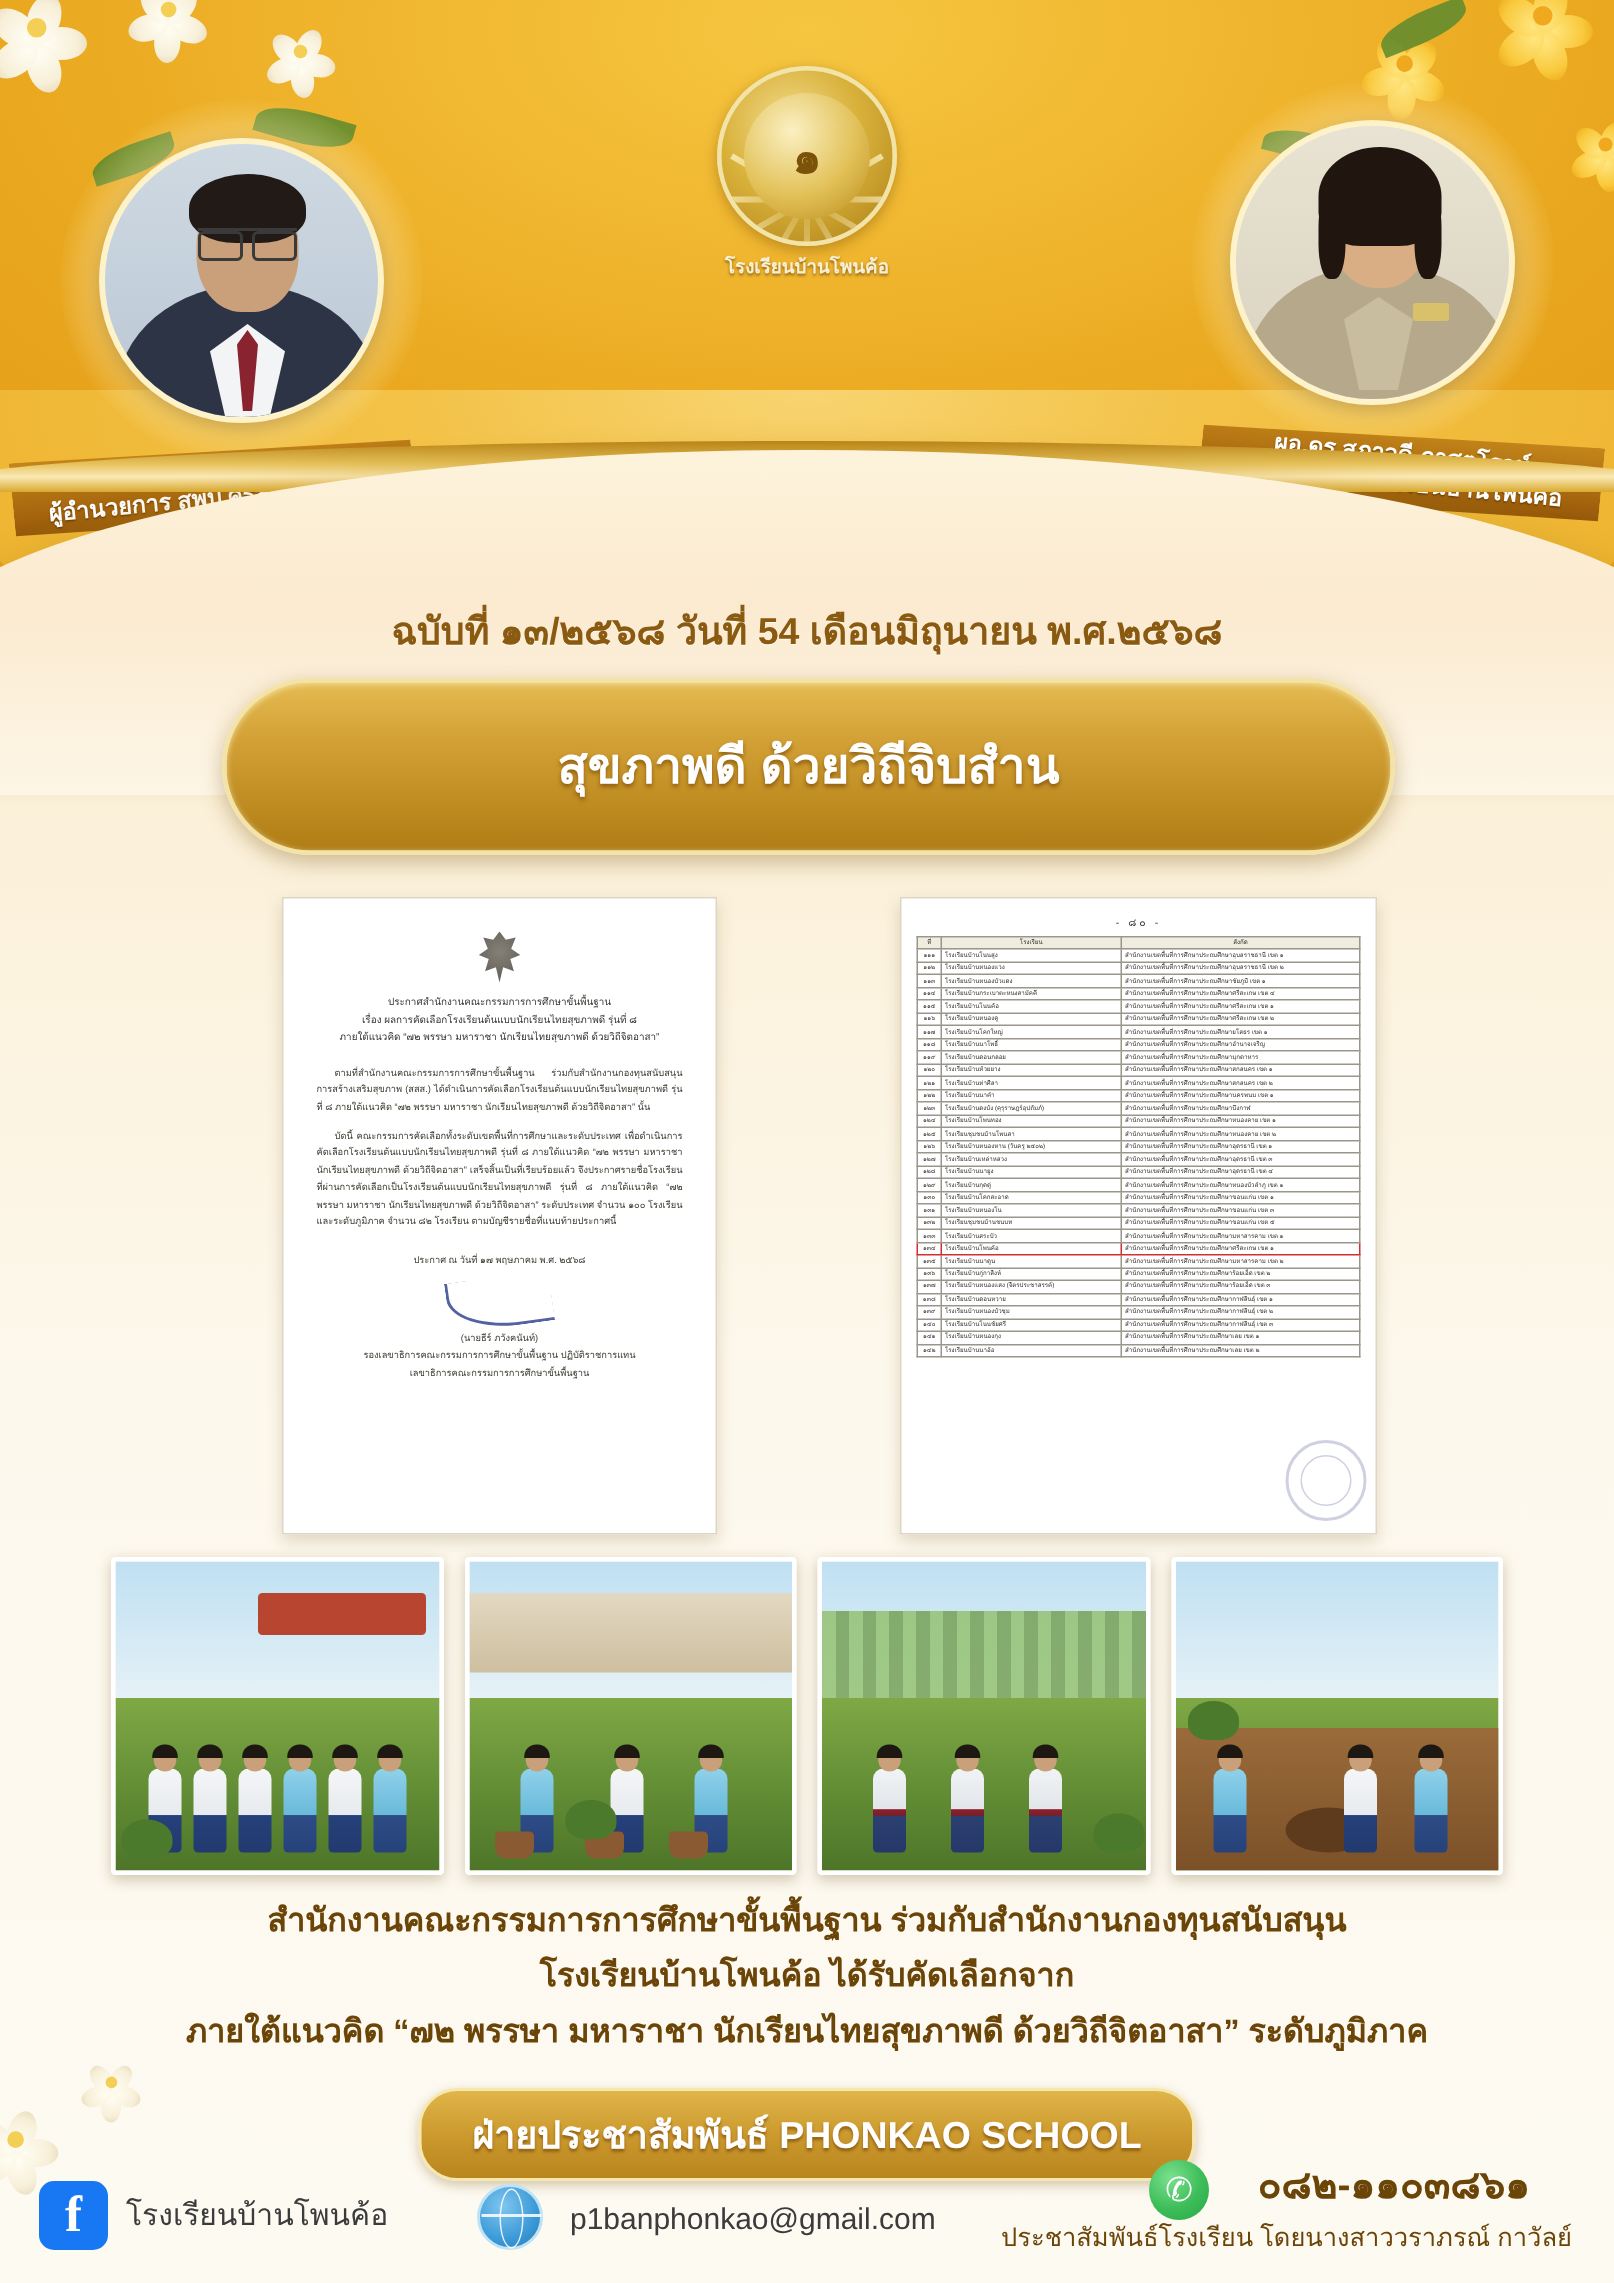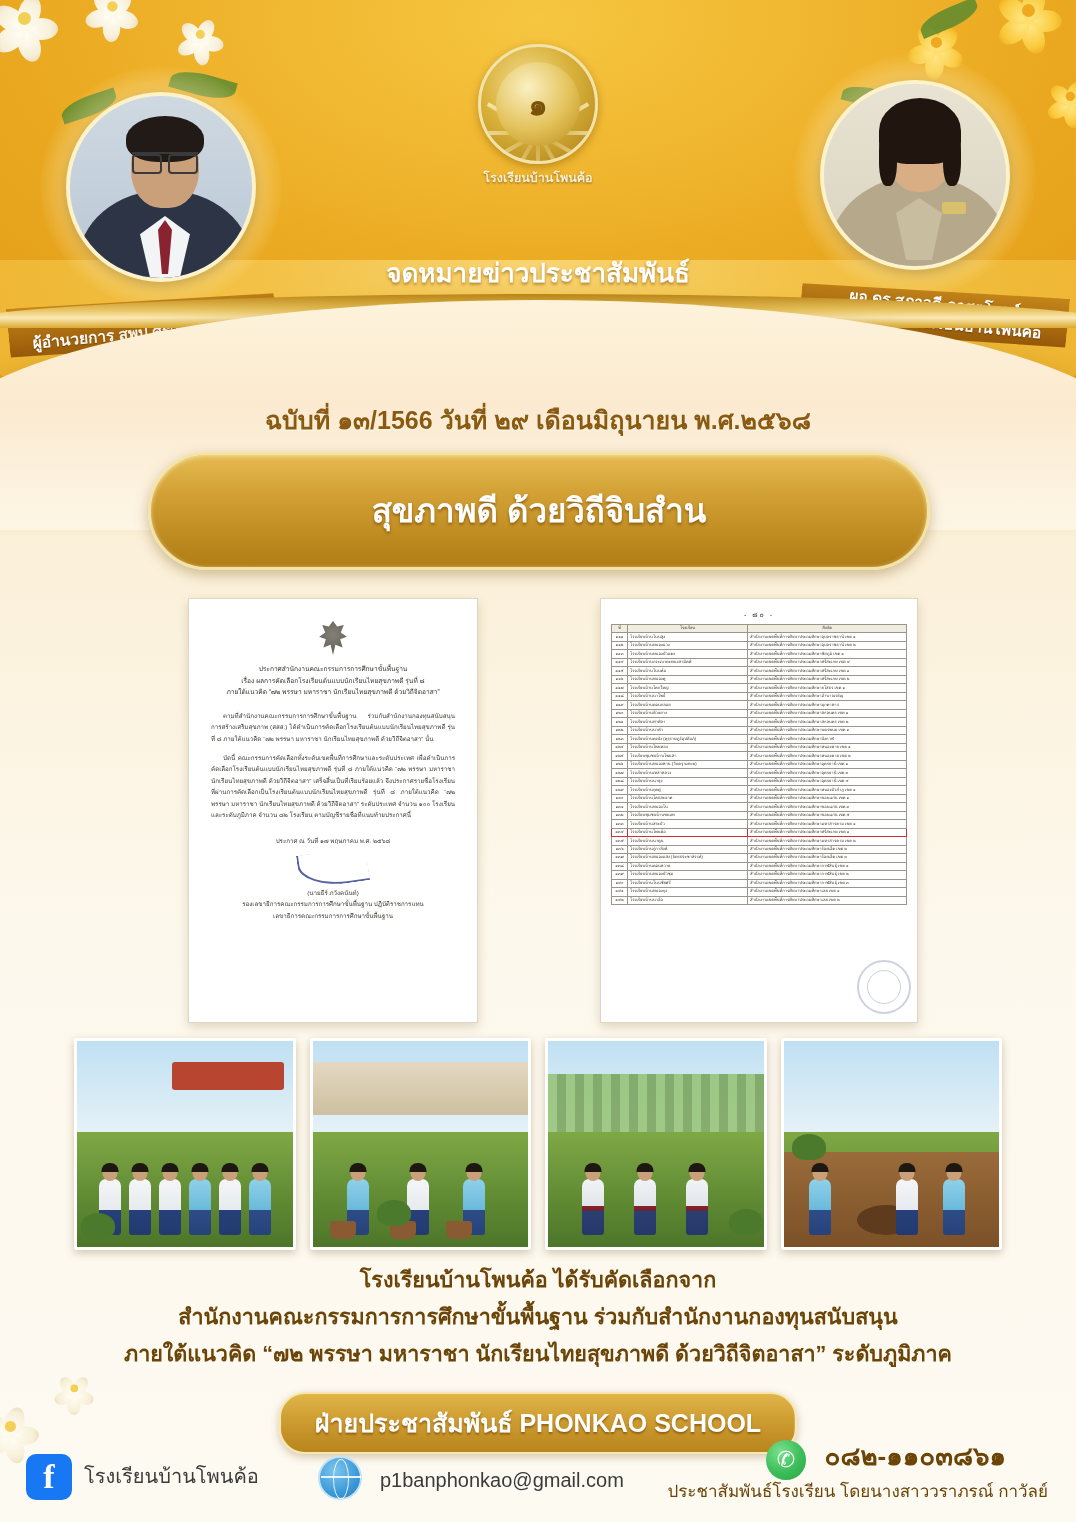--- a/index.html
+++ b/index.html
@@ -254,21 +254,21 @@
   }
   .web-icon::before, .web-icon::after { content:""; position:absolute; border:1.5px solid rgba(255,255,255,.85); }
   .web-icon::before { left:1px; top:18px; width:38px; height:0; }
   .web-icon::after { left:13px; top:1px; width:14px; height:38px; border-radius:50%; }
   .mail-text { position:absolute; left: 380px; bottom: 30px; font-size: 20px; color:#3b3b3b; }
   .phone-icon {
     position:absolute; right: 270px; bottom: 42px; width: 40px; height: 40px; border-radius: 50%;
     background: radial-gradient(circle at 36% 30%, #7be08f 0%, #3cbd58 55%, #25a745 100%);
     color:#fff; display:flex; align-items:center; justify-content:center; font-size: 22px;
   }
-  .phone-num { position:absolute; right: 70px; bottom: 46px; font-size: 26px; color:#6b4408; font-weight:bold; }
+  .phone-num { position:absolute; right: 56px; bottom: 46px; font-size: 26px; color:#6b4408; font-weight:bold; }
   .pr-person { position:absolute; right: 28px; bottom: 18px; font-size: 17px; color:#6b4408; }
 
   .corner-flower-bl { position:absolute; left:-10px; bottom:-6px; }
 </style>
 </head>
 <body>
 
 <div class="poster">
 
   <div class="top-band"></div>
@@ -376,27 +376,26 @@
       <div class="p-hair-r"></div>
       <div class="p-hair2-r"></div>
       <div class="p-hair3-r"></div>
     </div>
   </div>
   <div class="ribbon right">
     <div class="l1">ผอ.ดร.สุภาวดี  ภาสตโรจน์</div>
     <div class="l2">ผู้อำนวยการโรงเรียนบ้านโพนค้อ</div>
   </div>
 
-  <div class="news-label">จดหมายข่าวประชาสัมพันธ์</div>
   <div class="school-name">โรงเรียนบ้านโพนค้อ</div>
 
   <div class="gold-edge"></div>
   <div class="top-curve"></div>
 
-  <div class="issue-line">ฉบับที่ ๑๓/1566   วันที่ ๒๙ เดือนมิถุนายน พ.ศ.๒๕๖๘</div>
+  <div class="issue-line">ฉบับที่ ๑๓/๒๕๖๘   วันที่ 54 เดือนมิถุนายน พ.ศ.๒๕๖๘</div>
 
   <div class="plaque">
     <div class="txt">
       <div>สุขภาพดี ด้วยวิถีจิบสำน</div>
     </div>
   </div>
 
   <div class="doc doc-a">
     <div class="doc-garuda"></div>
     <div class="doc-title">
@@ -633,22 +632,22 @@
         <div class="dirt"></div>
       <div class="tree-hole" style="left:34%;"></div>
       <div class="kid blue" style="left:12%;"></div>
       <div class="kid white" style="left:52%;"></div>
       <div class="kid blue" style="left:74%;"></div>
       <div class="shrub" style="left:4%; bottom:42%;"></div>
     </div>
   </div>
 
   <div class="body-text">
+    <div>สำนักงานคณะกรรมการการศึกษาขั้นพื้นฐาน ร่วมกับสำนักงานกองทุนสนับสนุน</div>
     <div>โรงเรียนบ้านโพนค้อ  ได้รับคัดเลือกจาก</div>
-    <div>สำนักงานคณะกรรมการการศึกษาขั้นพื้นฐาน ร่วมกับสำนักงานกองทุนสนับสนุน</div>
     <div>ภายใต้แนวคิด “๗๒ พรรษา มหาราชา นักเรียนไทยสุขภาพดี ด้วยวิถีจิตอาสา” ระดับภูมิภาค</div>
   </div>
 
   <div class="pr-plaque">ฝ่ายประชาสัมพันธ์ PHONKAO SCHOOL</div>
 
   <div class="footer">
     <div class="fb-icon">f</div>
     <div class="fb-text">โรงเรียนบ้านโพนค้อ</div>
     <div class="web-icon"></div>
     <div class="mail-text">p1banphonkao@gmail.com</div>

